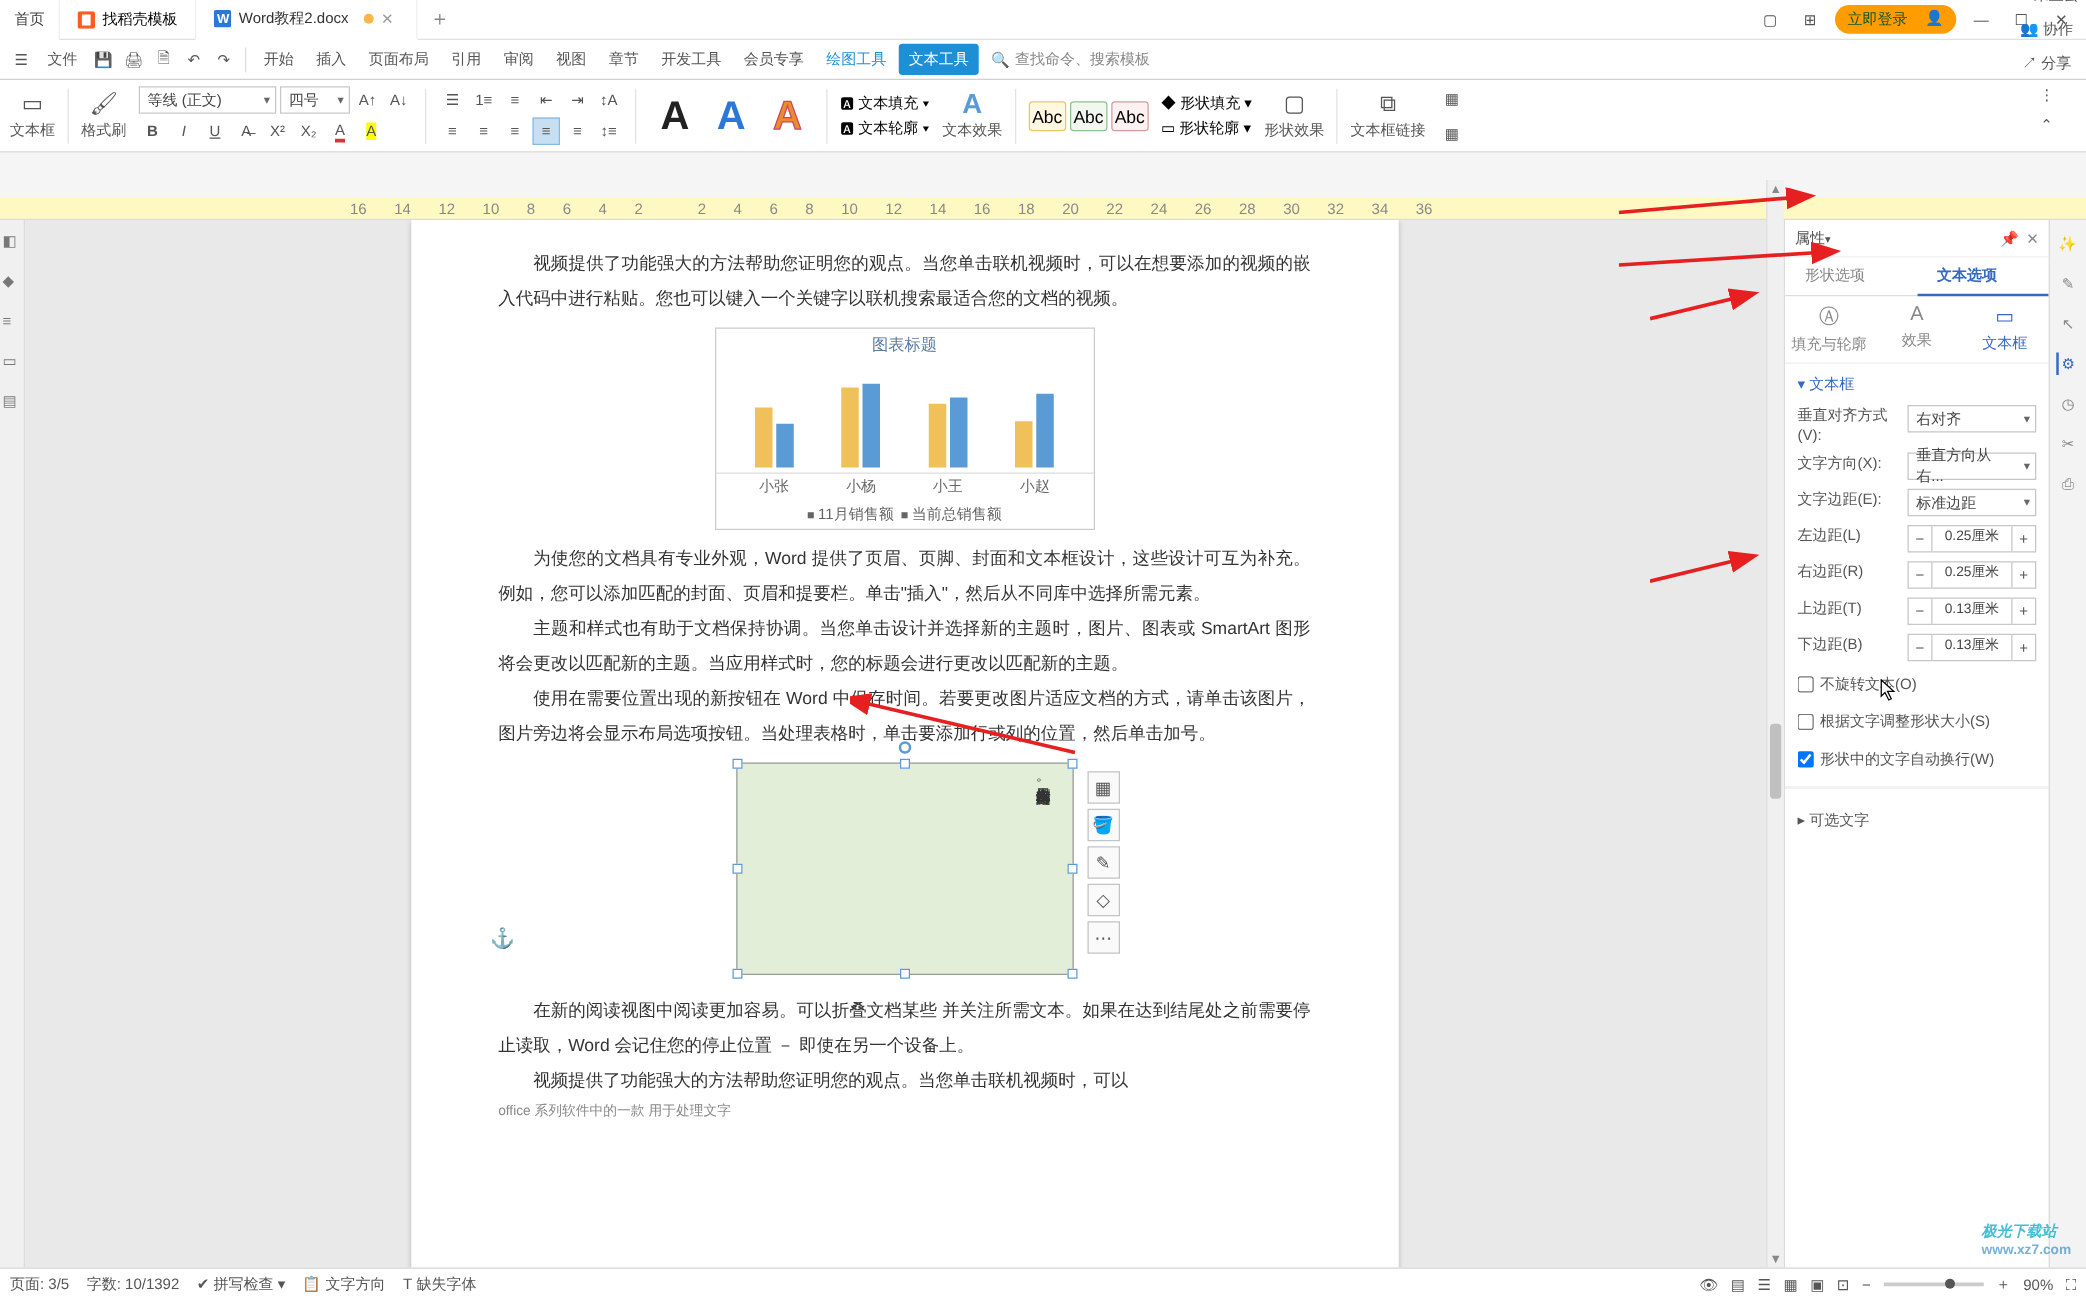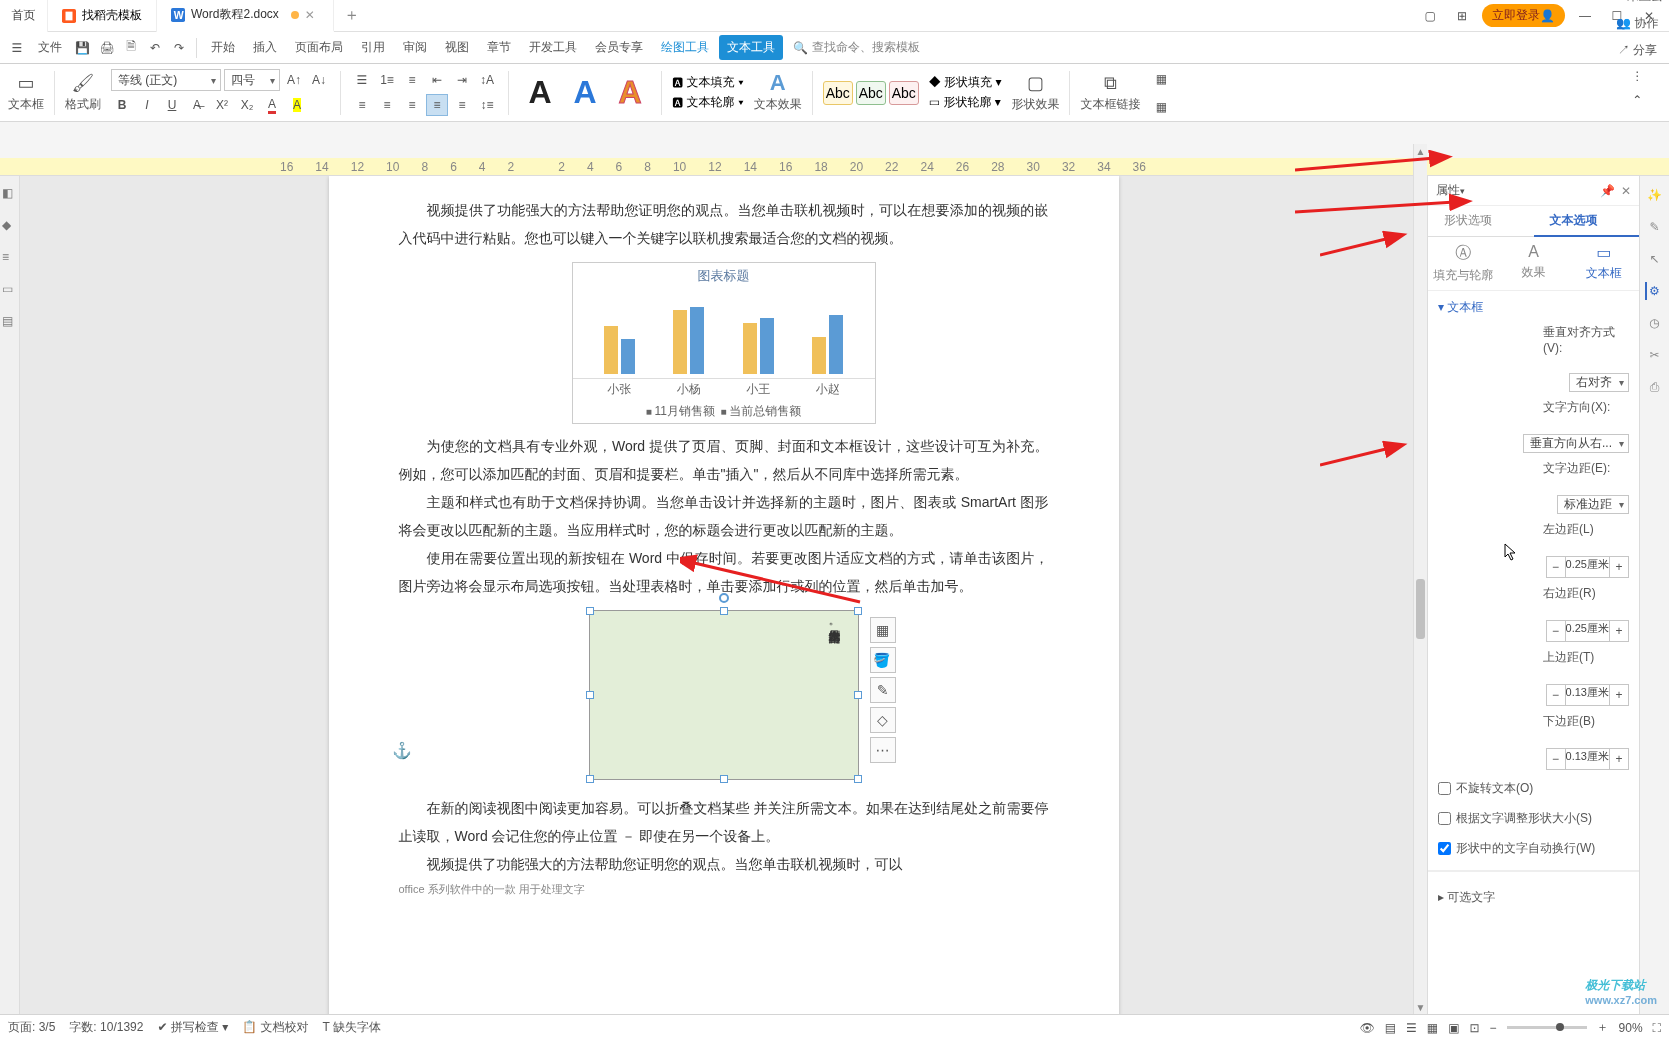--- a/index.html
+++ b/index.html
@@ -7,21 +7,21 @@
 
 
 .titlebar { height:32px; background:#fff; display:flex; align-items:center; border-bottom:1px solid #e0e0e0; }
 .tab-home { width:48px; height:32px; background:#fff; display:flex; align-items:center; justify-content:center; color:#444; border-right:1px solid #eee; }
 .tab-doc { height:32px; padding:0 14px; display:flex; align-items:center; gap:6px; border-right:1px solid #eee; position:relative; }
 .tab-doc.active { background:#fff; border-bottom:2px solid #fff; color:#333; }
 .tab-doc .ico { width:14px;height:14px; }
 .tab-close { width:14px;height:14px; opacity:.5; }
 .tab-add { width:24px;height:24px; display:flex;align-items:center;justify-content:center; margin-left:6px; color:#888; font-size:16px; }
 .titlebar-right { margin-left:auto; display:flex; align-items:center; gap:8px; padding-right:8px; }
-.pill { background:#ff9c00; color:#7f1d1d; border-radius:12px; padding:3px 10px; display:flex; align-items:center; gap:0; }
+.pill { background:#ff9c00; color:#14532d; border-radius:12px; padding:3px 10px; display:flex; gap:14px; }
 .winbtn { width:24px;height:24px; display:flex;align-items:center;justify-content:center; color:#555; }
 
 
 .menubar { height:32px; background:#fff; display:flex; align-items:center; gap:2px; padding:0 6px; border-bottom:1px solid #d0d0d0; }
 .mb-ico { width:22px;height:22px; display:flex;align-items:center;justify-content:center; color:#555; }
 .mb-sep { width:1px; height:20px; background:#ddd; margin:0 4px; }
 .mb-item { padding:4px 8px; color:#555; }
 .mb-item.ctx1 { color:#1d8fd6; }
 .mb-item.ctx2 { background:#1d8fd6; color:#fff; border-radius:3px; }
 .menubar .search { display:flex; align-items:center; color:#888; margin-left:8px; gap:4px;}
@@ -76,21 +76,21 @@
 .rp-hdr .sp{margin-left:auto; display:flex; gap:6px; color:#888;}
 .rp-tabs1{ display:flex; }
 .rp-tab1{ flex:1; text-align:left; padding:6px 16px; color:#888; border-bottom:1px solid #ddd;}
 .rp-tab1.active{ color:#3469c4; font-weight:bold; border-bottom:2px solid #3469c4;}
 .rp-tabs2{ display:flex; border-bottom:1px solid #eee; }
 .rp-tab2{ flex:1; display:flex; flex-direction:column; align-items:center; padding:6px 0; gap:3px; color:#888;}
 .rp-tab2.active{ color:#3469c4; }
 .rp-tab2 .ic{ font-size:16px; }
 .rp-section-hdr{ padding:8px 10px; color:#3469c4; font-size:12px; }
 .rp-form{ padding:0 10px 10px; display:flex; flex-direction:column; gap:7px; }
-.rp-row{ display:flex; align-items:flex-end; gap:18px;flex-direction:column; }
+.rp-row{ display:flex; align-items:flex-start; gap:2px; }
 .rp-row label{ width:86px; color:#555; }
 .rp-sel{ flex:1; border:1px solid #c6c6c6; height:22px; padding:0 16px 0 6px; position:relative; font-size:11px; color:#444; display:flex;align-items:center;}
 .rp-sel::after{content:"▾"; position:absolute; right:4px; font-size:10px; color:#666;}
 .spin{ display:flex; flex:1; }
 .spin button{ width:20px;height:22px; border:1px solid #c6c6c6; background:#fff; color:#555; }
 .spin .val{ flex:1; border:1px solid #c6c6c6; height:22px; border-left:0;border-right:0; text-align:center; font-size:11px; color:#444;}
 .chk{ display:flex; align-items:center; gap:5px; color:#555; padding:3px 0;}
 .chk input{ width:13px;height:13px;}
 .rp-collapse{ border-top:1px solid #eee; padding:17px 10px; color:#555;}
 
@@ -500,21 +500,21 @@
     <span class="s">◷</span>
     <span class="s">✂</span>
     <span class="s">⎙</span>
   </div>
 </div>
 
 <div class="status">
   <span>页面: 3/5</span>
   <span>字数: 10/1392</span>
   <span>✔ <span>拼写检查</span> ▾</span>
-  <span>📋 <span>文档校对</span></span>
+  <span>📋 <span>文字方向</span></span>
   <span>Т <span>缺失字体</span></span>
   <div class="right">
     <span>👁</span>
     <span>▤</span>
     <span>☰</span>
     <span>▦</span>
     <span>▣</span>
     <span>⊡</span>
     <span>−</span>
     <div class="zoom-track">

